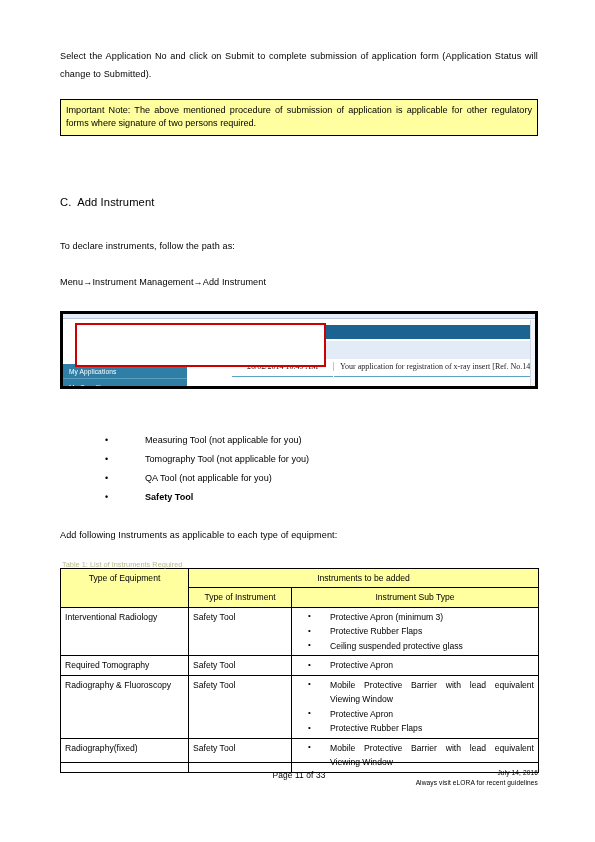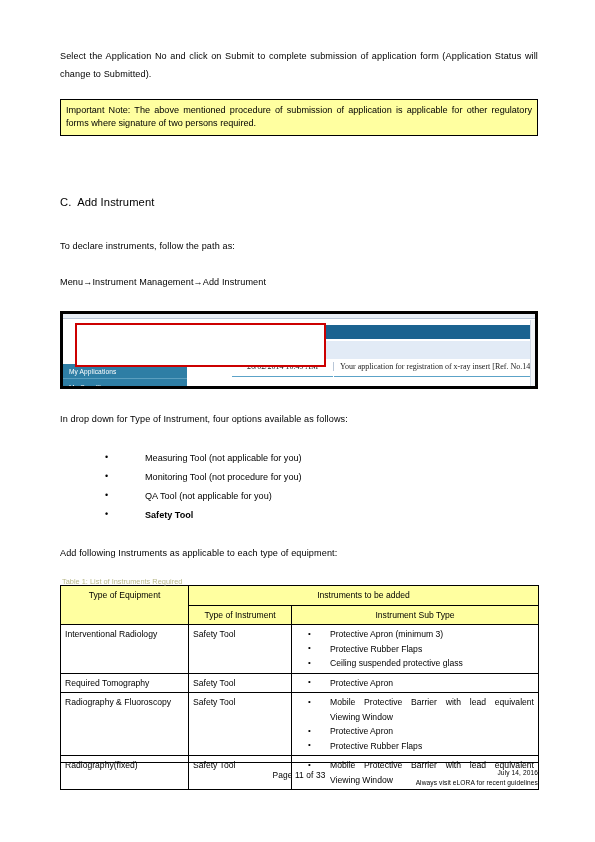--- a/index.html
+++ b/index.html
@@ -414,32 +414,31 @@
         </div>
 
         <div class="ss-scroll-right"></div>
 
         <div class="ss-redbox"></div>
       </div>
     </div>
 
     <div class="spacer-22"></div>
 
-    <p class="body-text">In drop down for Type of Instrument, four options available as follows:</p>
 
     <div class="spacer-20"></div>
 
     <ul class="bullets">
       <li>
         <span class="bull">•</span>
         <span>Measuring Tool (not applicable for you)</span>
       </li>
       <li>
         <span class="bull">•</span>
-        <span>Monitoring Tool (not procedure for you)</span>
+        <span>Tomography Tool (not applicable for you)</span>
       </li>
       <li>
         <span class="bull">•</span>
         <span>QA Tool (not applicable for you)</span>
       </li>
       <li class="bold-item">
         <span class="bull">•</span>
         <span>Safety Tool</span>
       </li>
     </ul>

